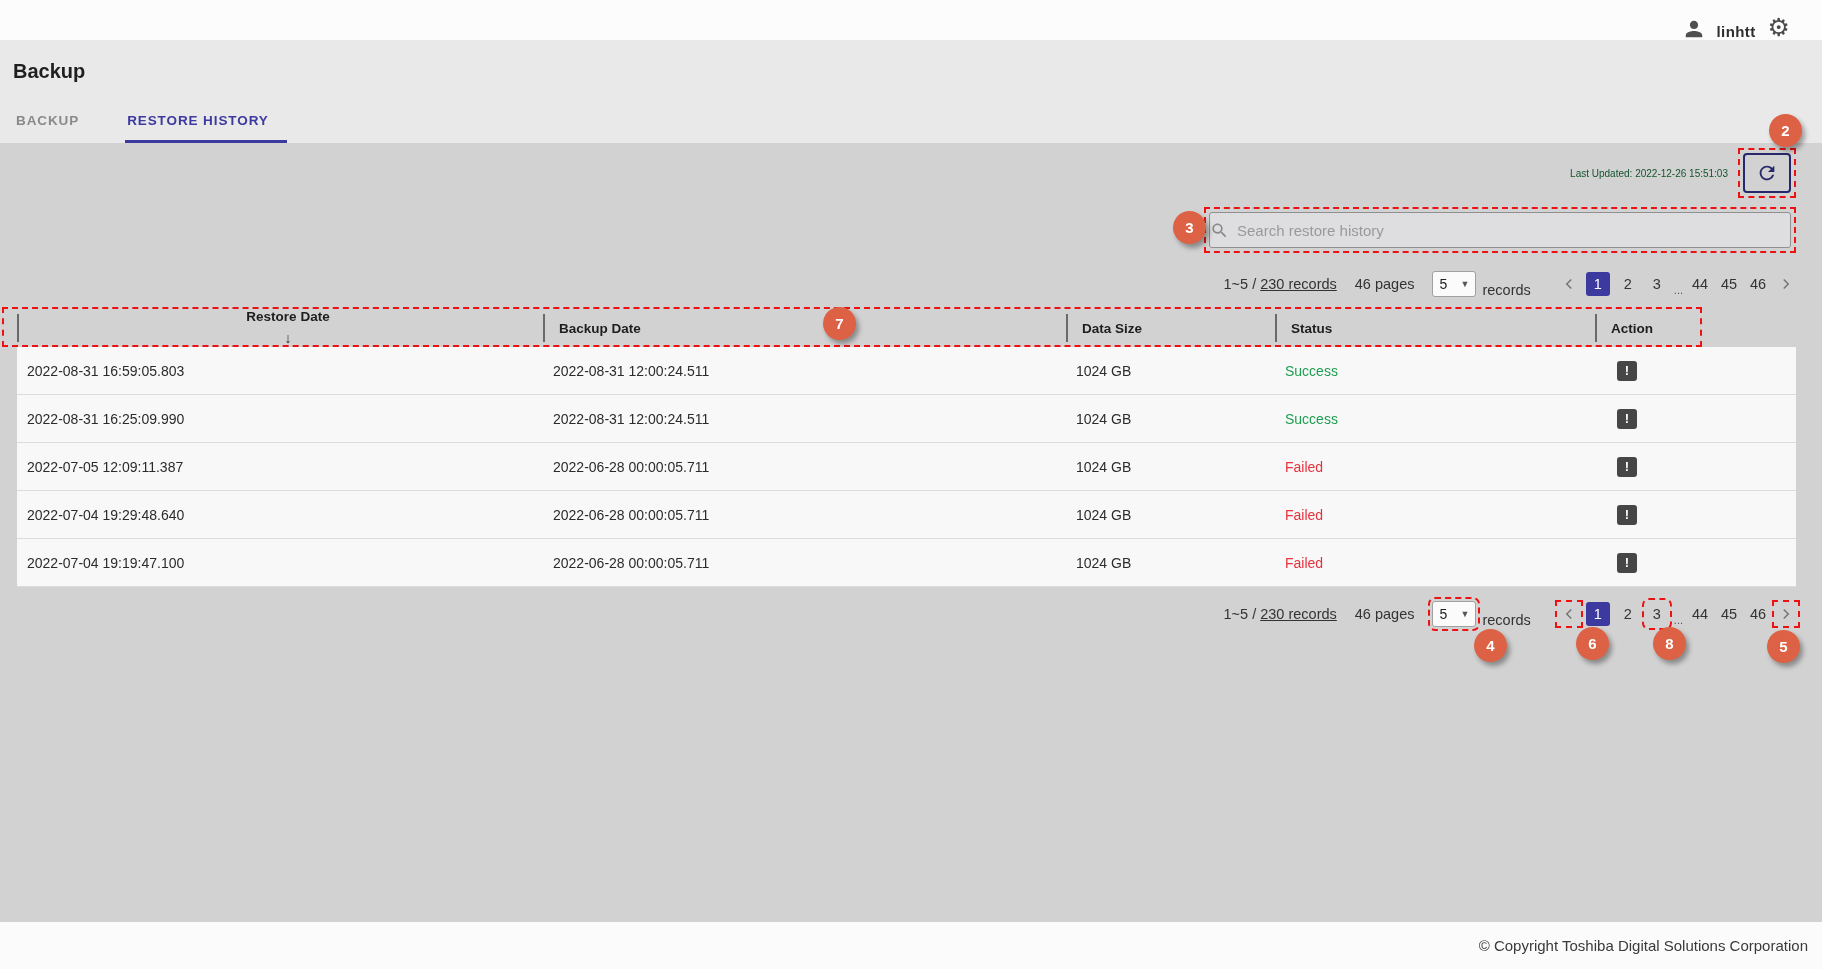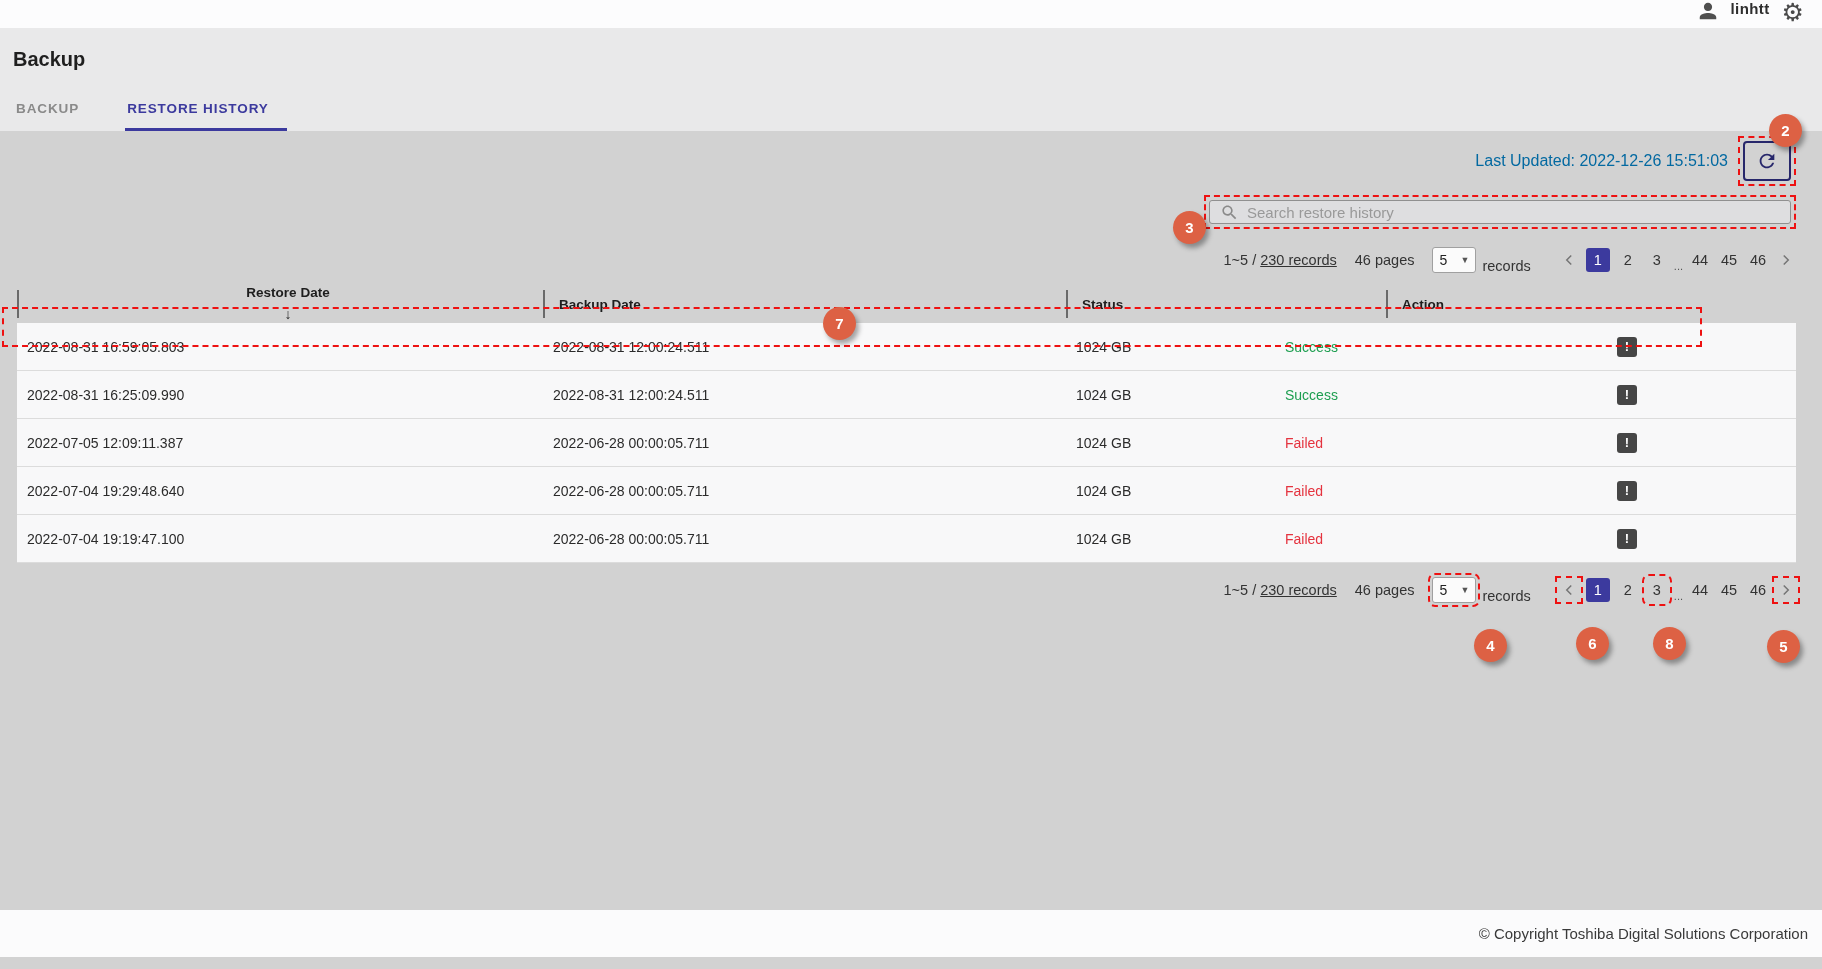--- a/index.html
+++ b/index.html
@@ -4,46 +4,46 @@
 <style>
   :root{
     --accent:#3c3a9e; --navy:#27276b; --success:#1d9e50; --failed:#e5333f;
     --annotation:#dd6144; --dashed:#ee1111;
   }
   *{margin:0;padding:0;box-sizing:border-box;}
   body{font-family:"Liberation Sans","DejaVu Sans",sans-serif;background:#b5b5b5;}
   .page{position:relative;width:1822px;height:969px;background:#d2d2d2;overflow:hidden;}
 
   
-  .topbar{height:28px;background:#fcfcfd;display:flex;align-items:flex-start;justify-content:flex-end;
-          gap:12px;padding-right:18px;}
+  .topbar{height:40px;background:#fcfcfd;display:flex;align-items:flex-end;justify-content:flex-end;
+          gap:12px;padding-right:32px;}
   .topbar .username{font-size:15px;font-weight:bold;color:#2e2e2e;letter-spacing:.4px;}
   .gear{font-size:25px;color:#4a4a4a;line-height:1;cursor:pointer;}
 
   
   .header{height:103px;background:#e9e9ea;display:flex;flex-direction:column;justify-content:space-between;}
   .page-title{font-size:20px;font-weight:bold;color:#1f1f1f;padding:20px 0 0 13px;}
   .tabs{display:flex;padding-left:14px;}
   .tab{font-size:13.5px;font-weight:bold;letter-spacing:.9px;color:#8a8a8a;
        padding:10px 18px 12px 2px;margin-right:28px;cursor:pointer;border-bottom:3px solid transparent;}
   .tab.active{color:var(--accent);border-bottom-color:var(--accent);}
 
   
   .main{height:779px;background:#d2d2d2;padding-top:4px;}
   .right-row{display:flex;justify-content:flex-end;align-items:center;padding-right:26px;}
 
   .row-updated{height:52px;gap:10px;}
-  .last-updated{font-size:16px;color:#0369a1;}
+  .last-updated{font-size:10px;color:#14532d;}
   .annot-box{border:2px dashed var(--dashed);padding:3px;display:inline-flex;}
   .refresh-btn{width:48px;height:40px;border:2px solid var(--navy);border-radius:4px;background:transparent;
                display:flex;align-items:center;justify-content:center;cursor:pointer;}
 
   .row-search{margin-top:8px;}
-  .search-wrap{width:582px;height:24px;background:#dedee0;border:1px solid #909090;border-radius:3px;
-               display:flex;align-items:center;padding-left:10px;gap:8px;}
+  .search-wrap{width:582px;height:36px;background:#dedee0;border:1px solid #909090;border-radius:3px;
+               display:flex;align-items:center;padding-left:0;gap:8px;}
   .search-wrap input{flex:1;border:none;outline:none;background:transparent;font-size:15px;color:#333;
                      font-family:inherit;}
   .search-wrap input::placeholder{color:#999;}
 
   
   .row-pagination{margin-top:18px;height:26px;gap:0;font-size:14.5px;color:#333;}
   .row-pagination.bottom{margin-top:14px;}
   .pg-summary{margin-right:18px;white-space:pre;}
   .pg-link{text-decoration:underline;cursor:pointer;}
   .pg-pages-count{margin-right:18px;}
@@ -163,20 +163,23 @@
 
     <div class="table">
       <div class="thead">
         <div class="th c1">
             <span>Restore Date</span>
             <span class="sort-arrow">↓</span>
           </div>
         <div class="th c2">
             <span>Backup Date</span>
           </div>
+        <div class="th c3">
+            <span>Data Size</span>
+          </div>
         <div class="th c4">
             <span>Status</span>
           </div>
         <div class="th c5">
             <span>Action</span>
           </div>
       </div>
 
       <div class="tr">
         <div class="td c1">2022-08-31 16:59:05.803</div>

